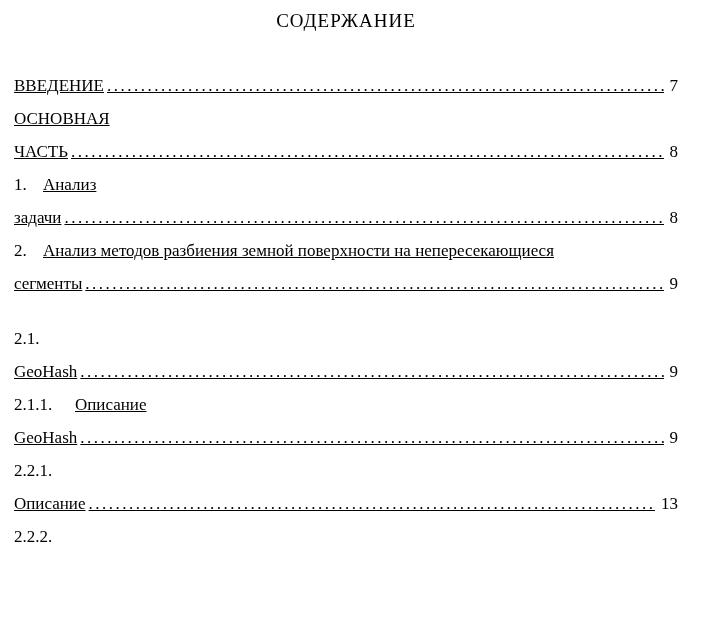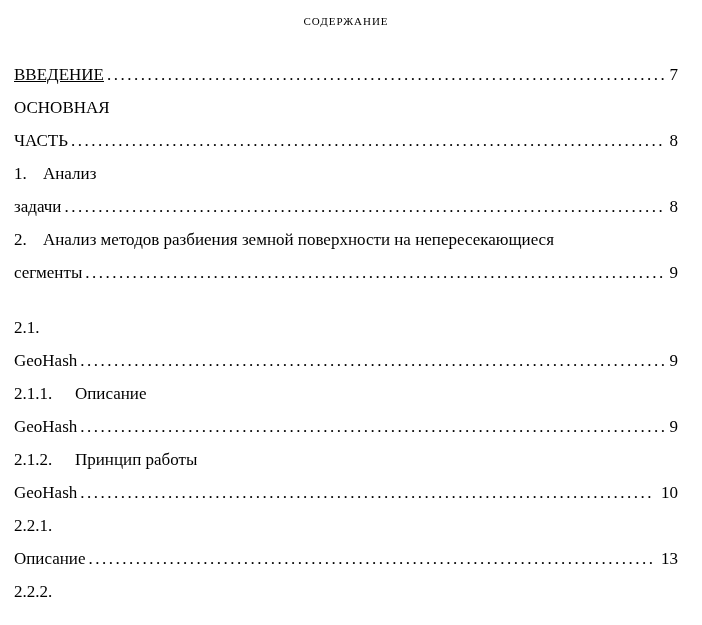--- a/index.html
+++ b/index.html
@@ -11,34 +11,35 @@
     height: 625px;
     background: #ffffff;
     color: #000000;
     font-family: "Liberation Serif", "DejaVu Serif", serif;
     overflow: hidden;
   }
   .page {
     padding: 8px 24px 0 14px;
   }
   .doc-title {
-    margin: 0 0 24px 0;
-    font-size: 11px;
+    margin: 0 0 35px 0;
+    font-size: 19px;
     font-weight: normal;
     letter-spacing: 1px;
     text-align: center;
     line-height: 26px;
   }
   .toc {
     font-size: 17px;
   }
   .row {
     position: relative;
     overflow: hidden;
     line-height: 33px;
+    text-decoration: underline;
   }
   .num {
     display: inline-block;
   }
   .lvl1 .num { min-width: 29px; }
   .lvl2 .num { min-width: 46px; margin-top: 22px; }
   .lvl3 .num { min-width: 61px; }
   .dots {
     white-space: nowrap;
     padding-left: 3px;
@@ -72,21 +73,20 @@
     <div class="row lvl0"><span class="label">ОСНОВНАЯ ЧАСТЬ</span><span class="dots"></span><span class="pagenum">8</span></div>
 
     <div class="row lvl1"><span class="num">1.</span><span class="label">Анализ задачи</span><span class="dots"></span><span class="pagenum">8</span></div>
 
     <div class="row lvl1"><span class="num">2.</span><span class="label">Анализ методов разбиения земной поверхности на непересекающиеся сегменты</span><span class="dots"></span><span class="pagenum">9</span></div>
 
     <div class="row lvl2"><span class="num">2.1.</span><span class="label">GeoHash</span><span class="dots"></span><span class="pagenum">9</span></div>
 
     <div class="row lvl3"><span class="num">2.1.1.</span><span class="label">Описание GeoHash</span><span class="dots"></span><span class="pagenum">9</span></div>
 
-    <div class="row lvl3"><span class="num">2.1.2.</span><span class="label">Принцип работы GeoHash</span><span class="dots"></span><span class="pagenum">10</span></div>
 
 
     <div class="row lvl3"><span class="num">2.2.1.</span><span class="label">Описание</span><span class="dots"></span><span class="pagenum">13</span></div>
 
     <div class="row lvl3"><span class="num">2.2.2.</span></div>
 
   </div>
 </div>
 
 </body></html>

